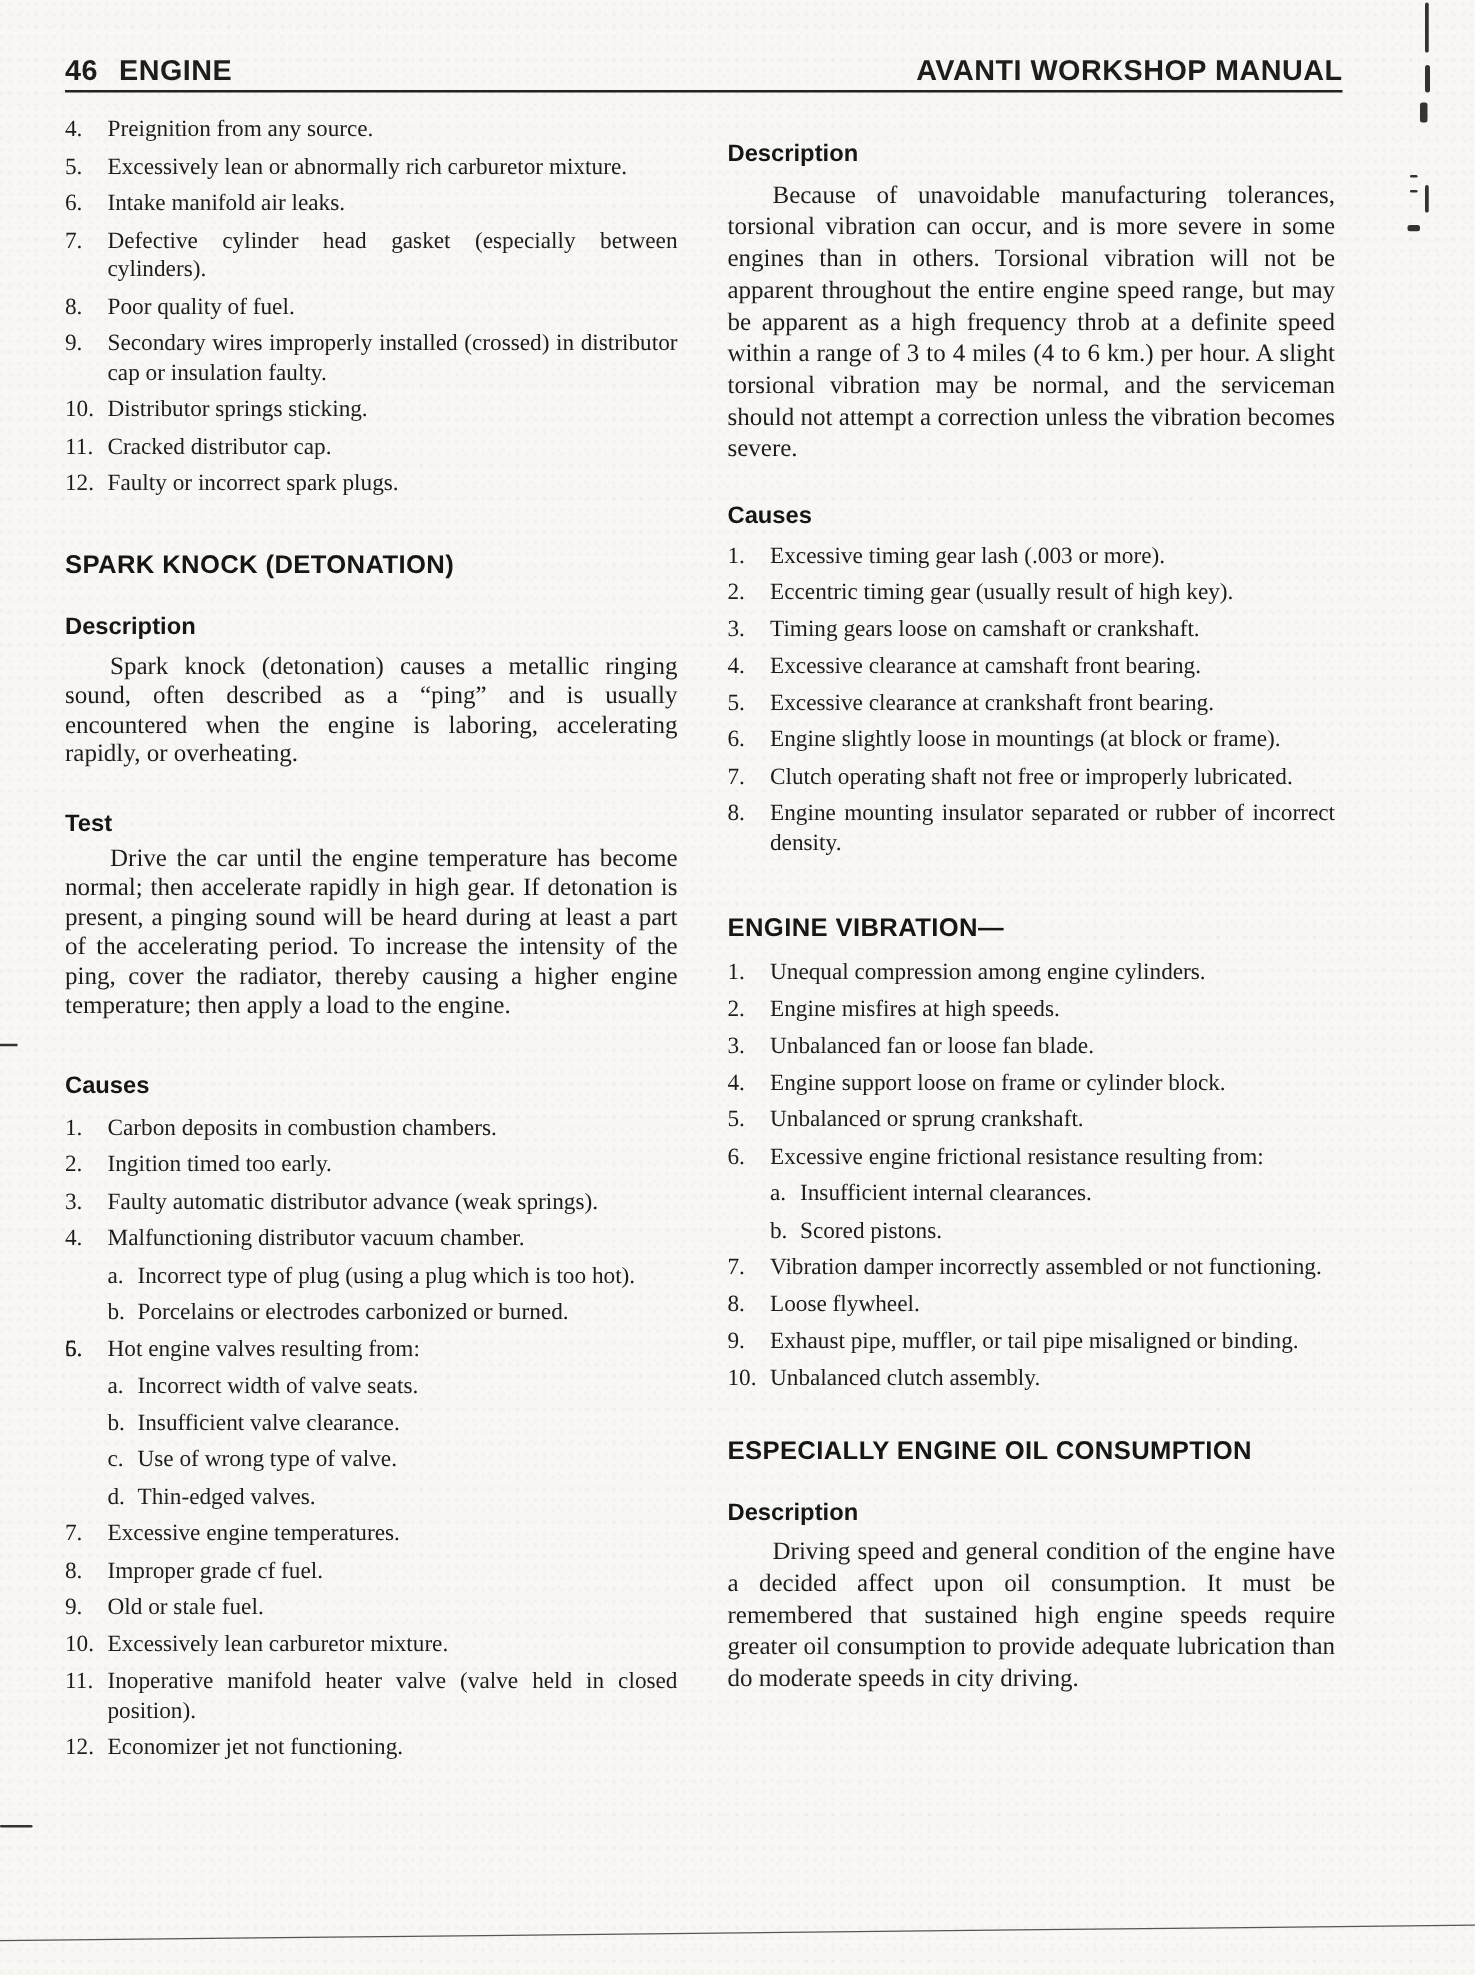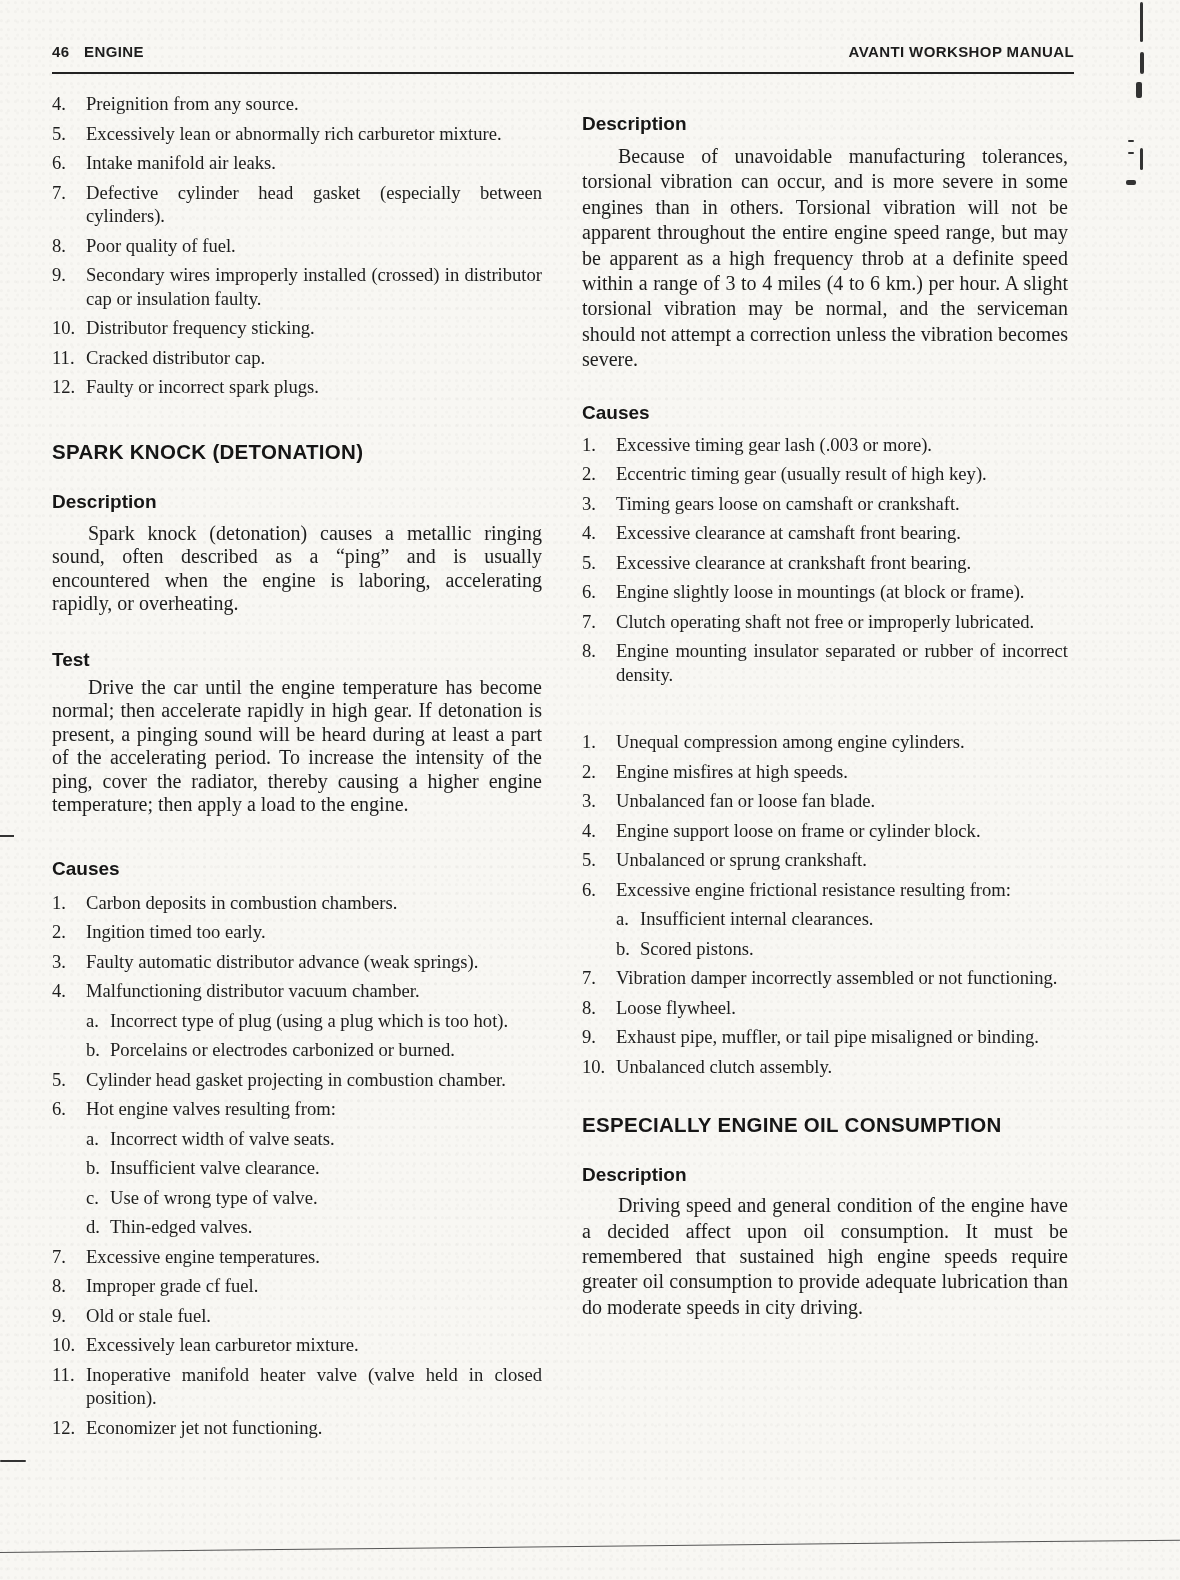--- a/index.html
+++ b/index.html
@@ -12,21 +12,21 @@
       radial-gradient(circle at 20% 30%, rgba(0,0,0,0.025) 0 1px, transparent 2px) 0 0/7px 9px,
       radial-gradient(circle at 60% 70%, rgba(0,0,0,0.02) 0 1px, transparent 2px) 0 0/11px 13px,
       #f8f7f3;
   }
   .page { position: absolute; left: 0; top: 0; width: 1180px; height: 1580px; }
 
   .running-head {
     position: absolute; left: 52px; top: 40px; width: 1022px; height: 34px;
     border-bottom: 2px solid #222;
     font-family: "Liberation Sans", "DejaVu Sans", sans-serif;
-    font-weight: bold; font-size: 15px; letter-spacing: 0.4px;
+    font-weight: bold; font-size: 23px; letter-spacing: 0.4px;
   }
   .running-head .left { position: absolute; left: 0; top: 3px; }
   .running-head .left .num { margin-right: 10px; }
   .running-head .right { position: absolute; right: 0; top: 3px; }
 
   .col { position: absolute; top: 86px; }
   .col-left { left: 52px; width: 490px; }
   .col-right { left: 582px; width: 486px; }
 
   .h1 {
@@ -75,39 +75,39 @@
   </div>
 
   <div class="col col-left">
     <ul class="list" id="left-cont">
         <li class="li" style="margin-top: 6px;"><span class="n">4.</span><span>Preignition from any source.</span></li>
         <li class="li" style="margin-top: 6px;"><span class="n">5.</span><span>Excessively lean or abnormally rich carburetor mixture.</span></li>
         <li class="li" style="margin-top: 6px;"><span class="n">6.</span><span>Intake manifold air leaks.</span></li>
         <li class="li" style="margin-top: 6px;"><span class="n">7.</span><span>Defective cylinder head gasket (especially between cylinders).</span></li>
         <li class="li" style="margin-top: 6px;"><span class="n">8.</span><span>Poor quality of fuel.</span></li>
         <li class="li" style="margin-top: 6px;"><span class="n">9.</span><span>Secondary wires improperly installed (crossed) in distributor cap or insulation faulty.</span></li>
-        <li class="li" style="margin-top: 6px;"><span class="n">10.</span><span>Distributor frequency sticking.</span></li>
+        <li class="li" style="margin-top: 6px;"><span class="n">10.</span><span>Distributor springs sticking.</span></li>
         <li class="li" style="margin-top: 6px;"><span class="n">11.</span><span>Cracked distributor cap.</span></li>
         <li class="li" style="margin-top: 6px;"><span class="n">12.</span><span>Faulty or incorrect spark plugs.</span></li>
       </ul>
 
     <div class="h1" style="margin-top:40px;">SPARK KNOCK (DETONATION)</div>
     <div class="h2" style="margin-top:26px;">Description</div>
     <p class="para" style="margin-top:8px;">Spark knock (detonation) causes a metallic ringing sound, often described as a “ping” and is usually encountered when the engine is laboring, accelerating rapidly, or overheating.</p>
     <div class="h2" style="margin-top:32px;">Test</div>
     <p class="para" style="margin-top:4px;">Drive the car until the engine temperature has become normal; then accelerate rapidly in high gear. If detonation is present, a pinging sound will be heard during at least a part of the accelerating period. To increase the intensity of the ping, cover the radiator, thereby causing a higher engine temperature; then apply a load to the engine.</p>
     <div class="h2" style="margin-top:40px;">Causes</div>
     <ul class="list" id="left-causes" style="margin-top:10px;">
         <li class="li" style="margin-top: 6px;"><span class="n">1.</span><span>Carbon deposits in combustion chambers.</span></li>
         <li class="li" style="margin-top: 6px;"><span class="n">2.</span><span>Ingition timed too early.</span></li>
         <li class="li" style="margin-top: 6px;"><span class="n">3.</span><span>Faulty automatic distributor advance (weak springs).</span></li>
         <li class="li" style="margin-top: 6px;"><span class="n">4.</span><span>Malfunctioning distributor vacuum chamber.</span></li>
         <li class="li sub" style="margin-top: 6px;"><span class="n">a.</span><span>Incorrect type of plug (using a plug which is too hot).</span></li>
         <li class="li sub" style="margin-top: 6px;"><span class="n">b.</span><span>Porcelains or electrodes carbonized or burned.</span></li>
-        <li class="li" style="margin-top: 6px;"><span class="n">5.</span><span>Cylinder head gasket projecting in combustion chamber.</span></li>
+        <li class="li" style="margin-top: 6px;"><span class="n">5.</span></li>
         <li class="li" style="margin-top: 6px;"><span class="n">6.</span><span>Hot engine valves resulting from:</span></li>
         <li class="li sub" style="margin-top: 6px;"><span class="n">a.</span><span>Incorrect width of valve seats.</span></li>
         <li class="li sub" style="margin-top: 6px;"><span class="n">b.</span><span>Insufficient valve clearance.</span></li>
         <li class="li sub" style="margin-top: 6px;"><span class="n">c.</span><span>Use of wrong type of valve.</span></li>
         <li class="li sub" style="margin-top: 6px;"><span class="n">d.</span><span>Thin-edged valves.</span></li>
         <li class="li" style="margin-top: 6px;"><span class="n">7.</span><span>Excessive engine temperatures.</span></li>
         <li class="li" style="margin-top: 6px;"><span class="n">8.</span><span>Improper grade cf fuel.</span></li>
         <li class="li" style="margin-top: 6px;"><span class="n">9.</span><span>Old or stale fuel.</span></li>
         <li class="li" style="margin-top: 6px;"><span class="n">10.</span><span>Excessively lean carburetor mixture.</span></li>
         <li class="li" style="margin-top: 6px;"><span class="n">11.</span><span>Inoperative manifold heater valve (valve held in closed position).</span></li>
@@ -124,20 +124,21 @@
         <li class="li" style="margin-top: 6px;"><span class="n">2.</span><span>Eccentric timing gear (usually result of high key).</span></li>
         <li class="li" style="margin-top: 6px;"><span class="n">3.</span><span>Timing gears loose on camshaft or crankshaft.</span></li>
         <li class="li" style="margin-top: 6px;"><span class="n">4.</span><span>Excessive clearance at camshaft front bearing.</span></li>
         <li class="li" style="margin-top: 6px;"><span class="n">5.</span><span>Excessive clearance at crankshaft front bearing.</span></li>
         <li class="li" style="margin-top: 6px;"><span class="n">6.</span><span>Engine slightly loose in mountings (at block or frame).</span></li>
         <li class="li" style="margin-top: 6px;"><span class="n">7.</span><span>Clutch operating shaft not free or improperly lubricated.</span></li>
         <li class="li" style="margin-top: 6px;"><span class="n">8.</span><span>Engine mounting insulator separated or rubber of incorrect density.</span></li>
       </ul>
 
     <div class="h1" style="margin-top:44px; line-height:26px;">
+      <div>ENGINE VIBRATION—</div>
     </div>
     <ul class="list" id="right-hs" style="margin-top:10px;">
         <li class="li" style="margin-top: 6px;"><span class="n">1.</span><span>Unequal compression among engine cylinders.</span></li>
         <li class="li" style="margin-top: 6px;"><span class="n">2.</span><span>Engine misfires at high speeds.</span></li>
         <li class="li" style="margin-top: 6px;"><span class="n">3.</span><span>Unbalanced fan or loose fan blade.</span></li>
         <li class="li" style="margin-top: 6px;"><span class="n">4.</span><span>Engine support loose on frame or cylinder block.</span></li>
         <li class="li" style="margin-top: 6px;"><span class="n">5.</span><span>Unbalanced or sprung crankshaft.</span></li>
         <li class="li" style="margin-top: 6px;"><span class="n">6.</span><span>Excessive engine frictional resistance resulting from:</span></li>
         <li class="li sub" style="margin-top: 6px;"><span class="n">a.</span><span>Insufficient internal clearances.</span></li>
         <li class="li sub" style="margin-top: 6px;"><span class="n">b.</span><span>Scored pistons.</span></li>

